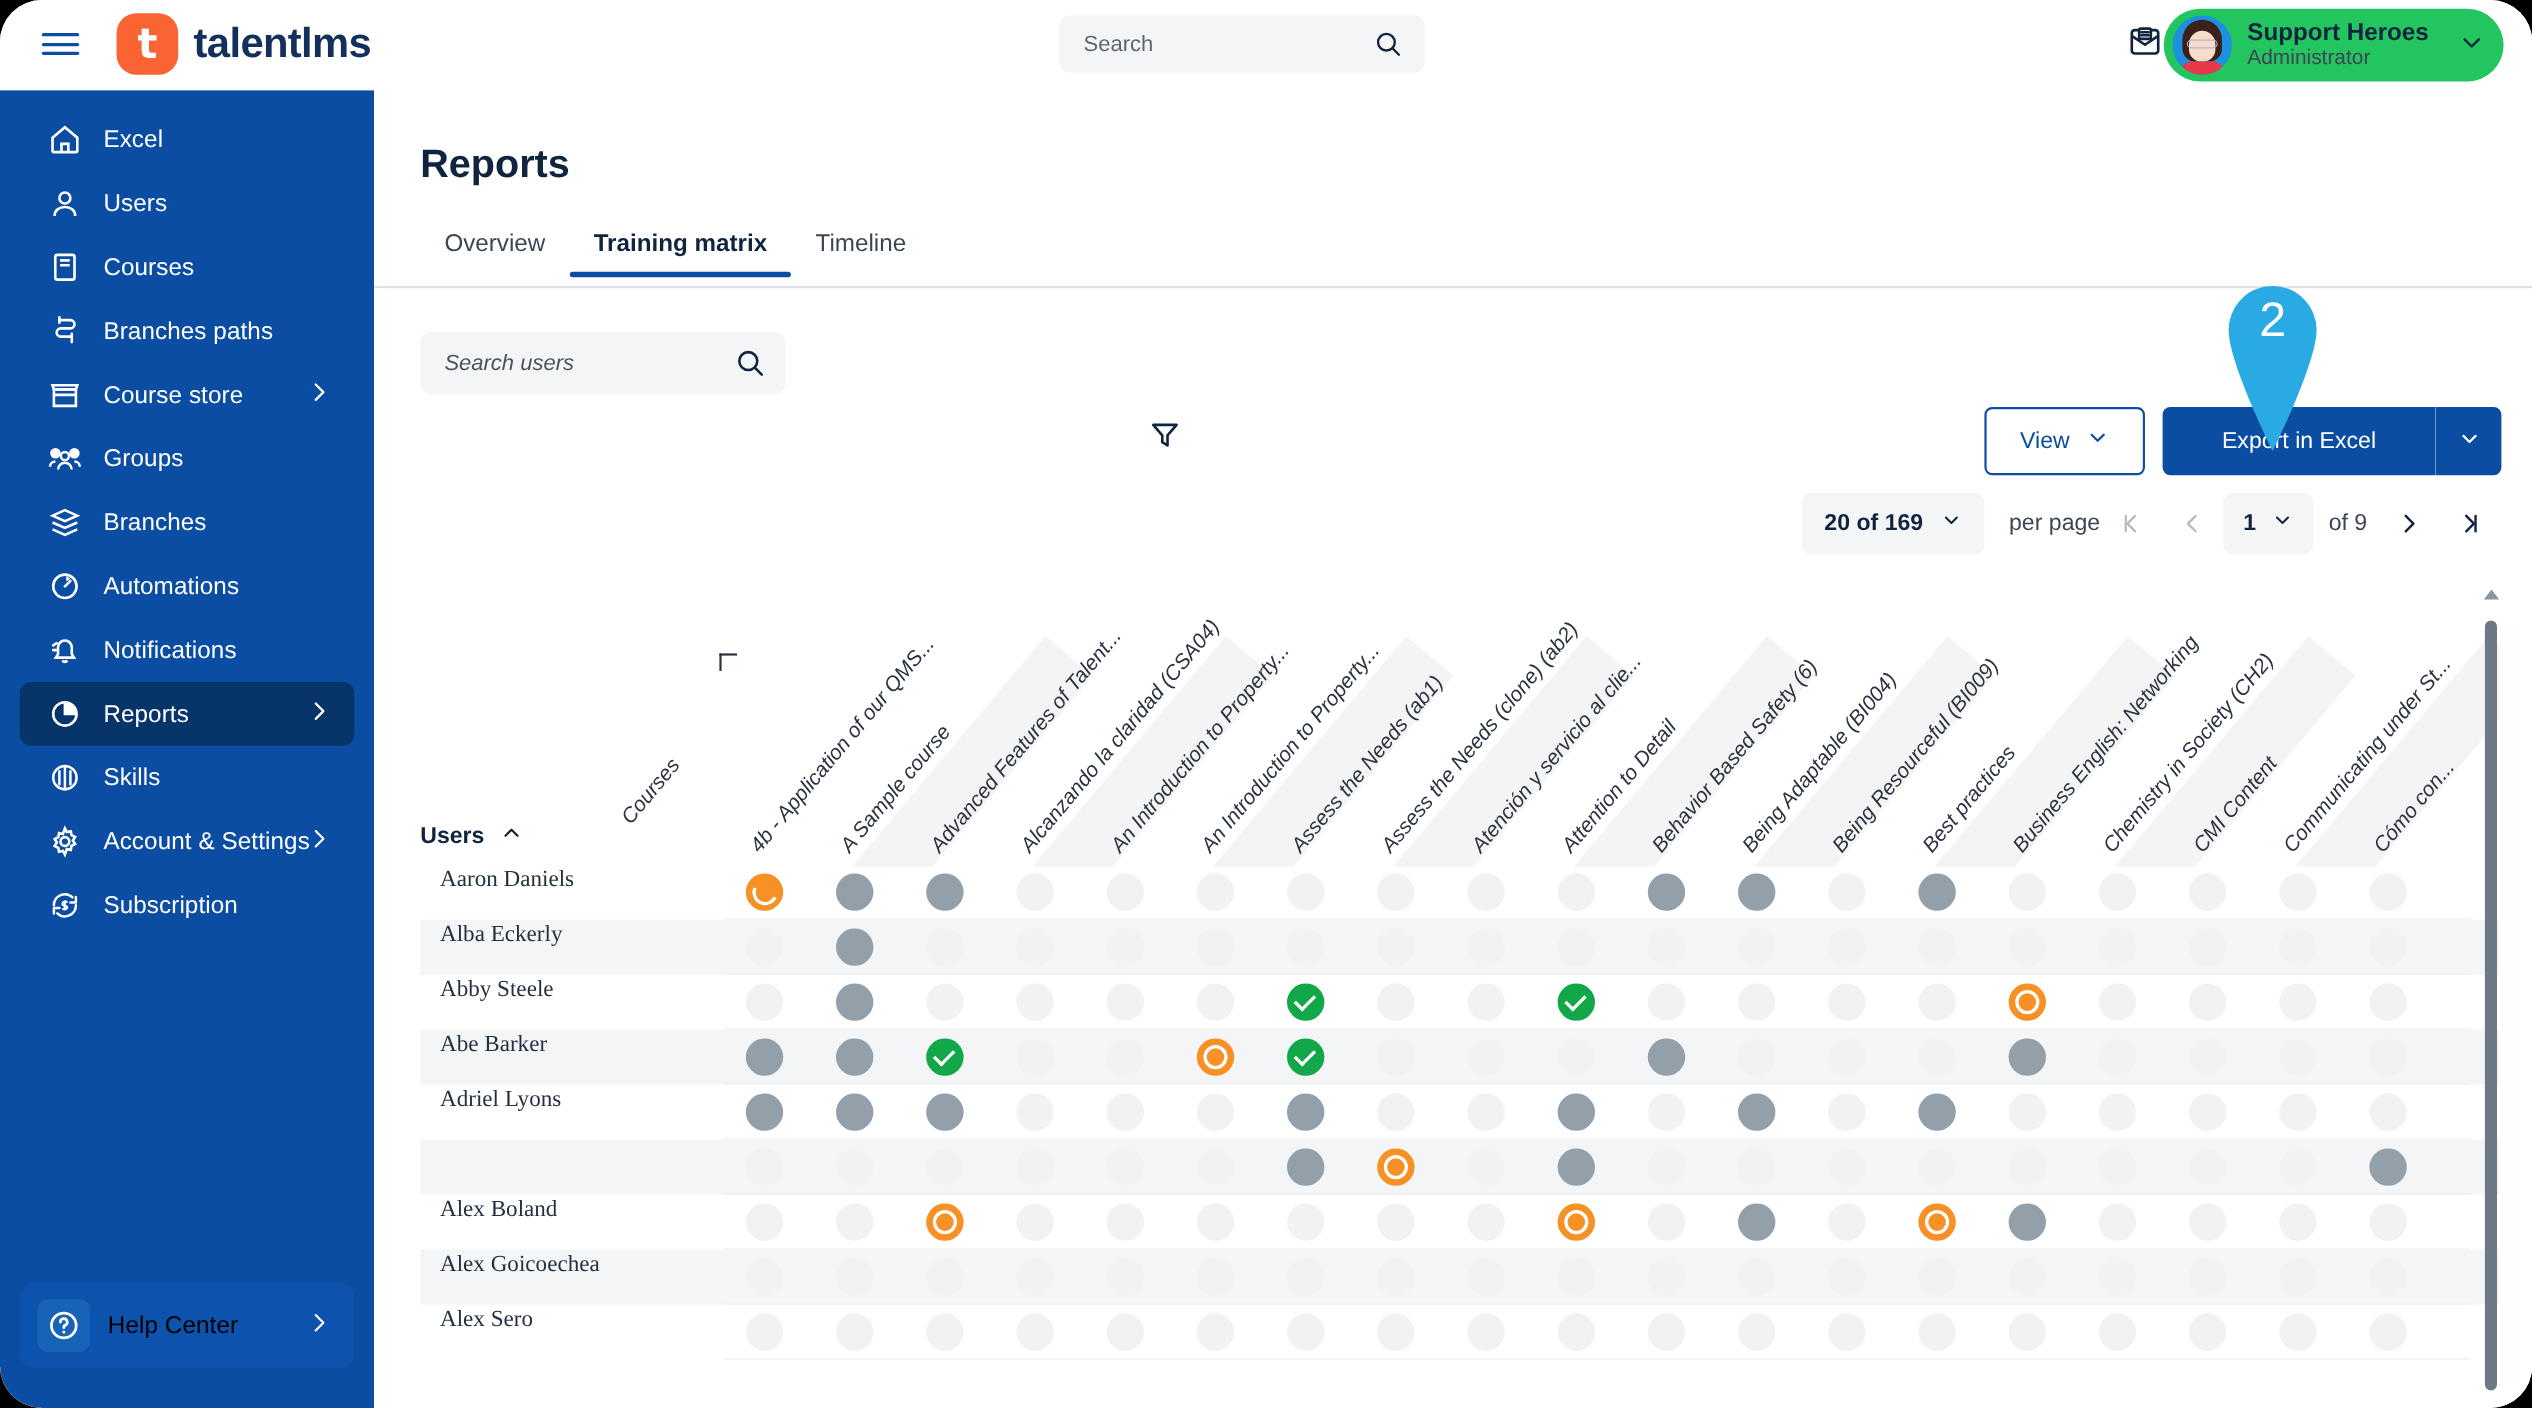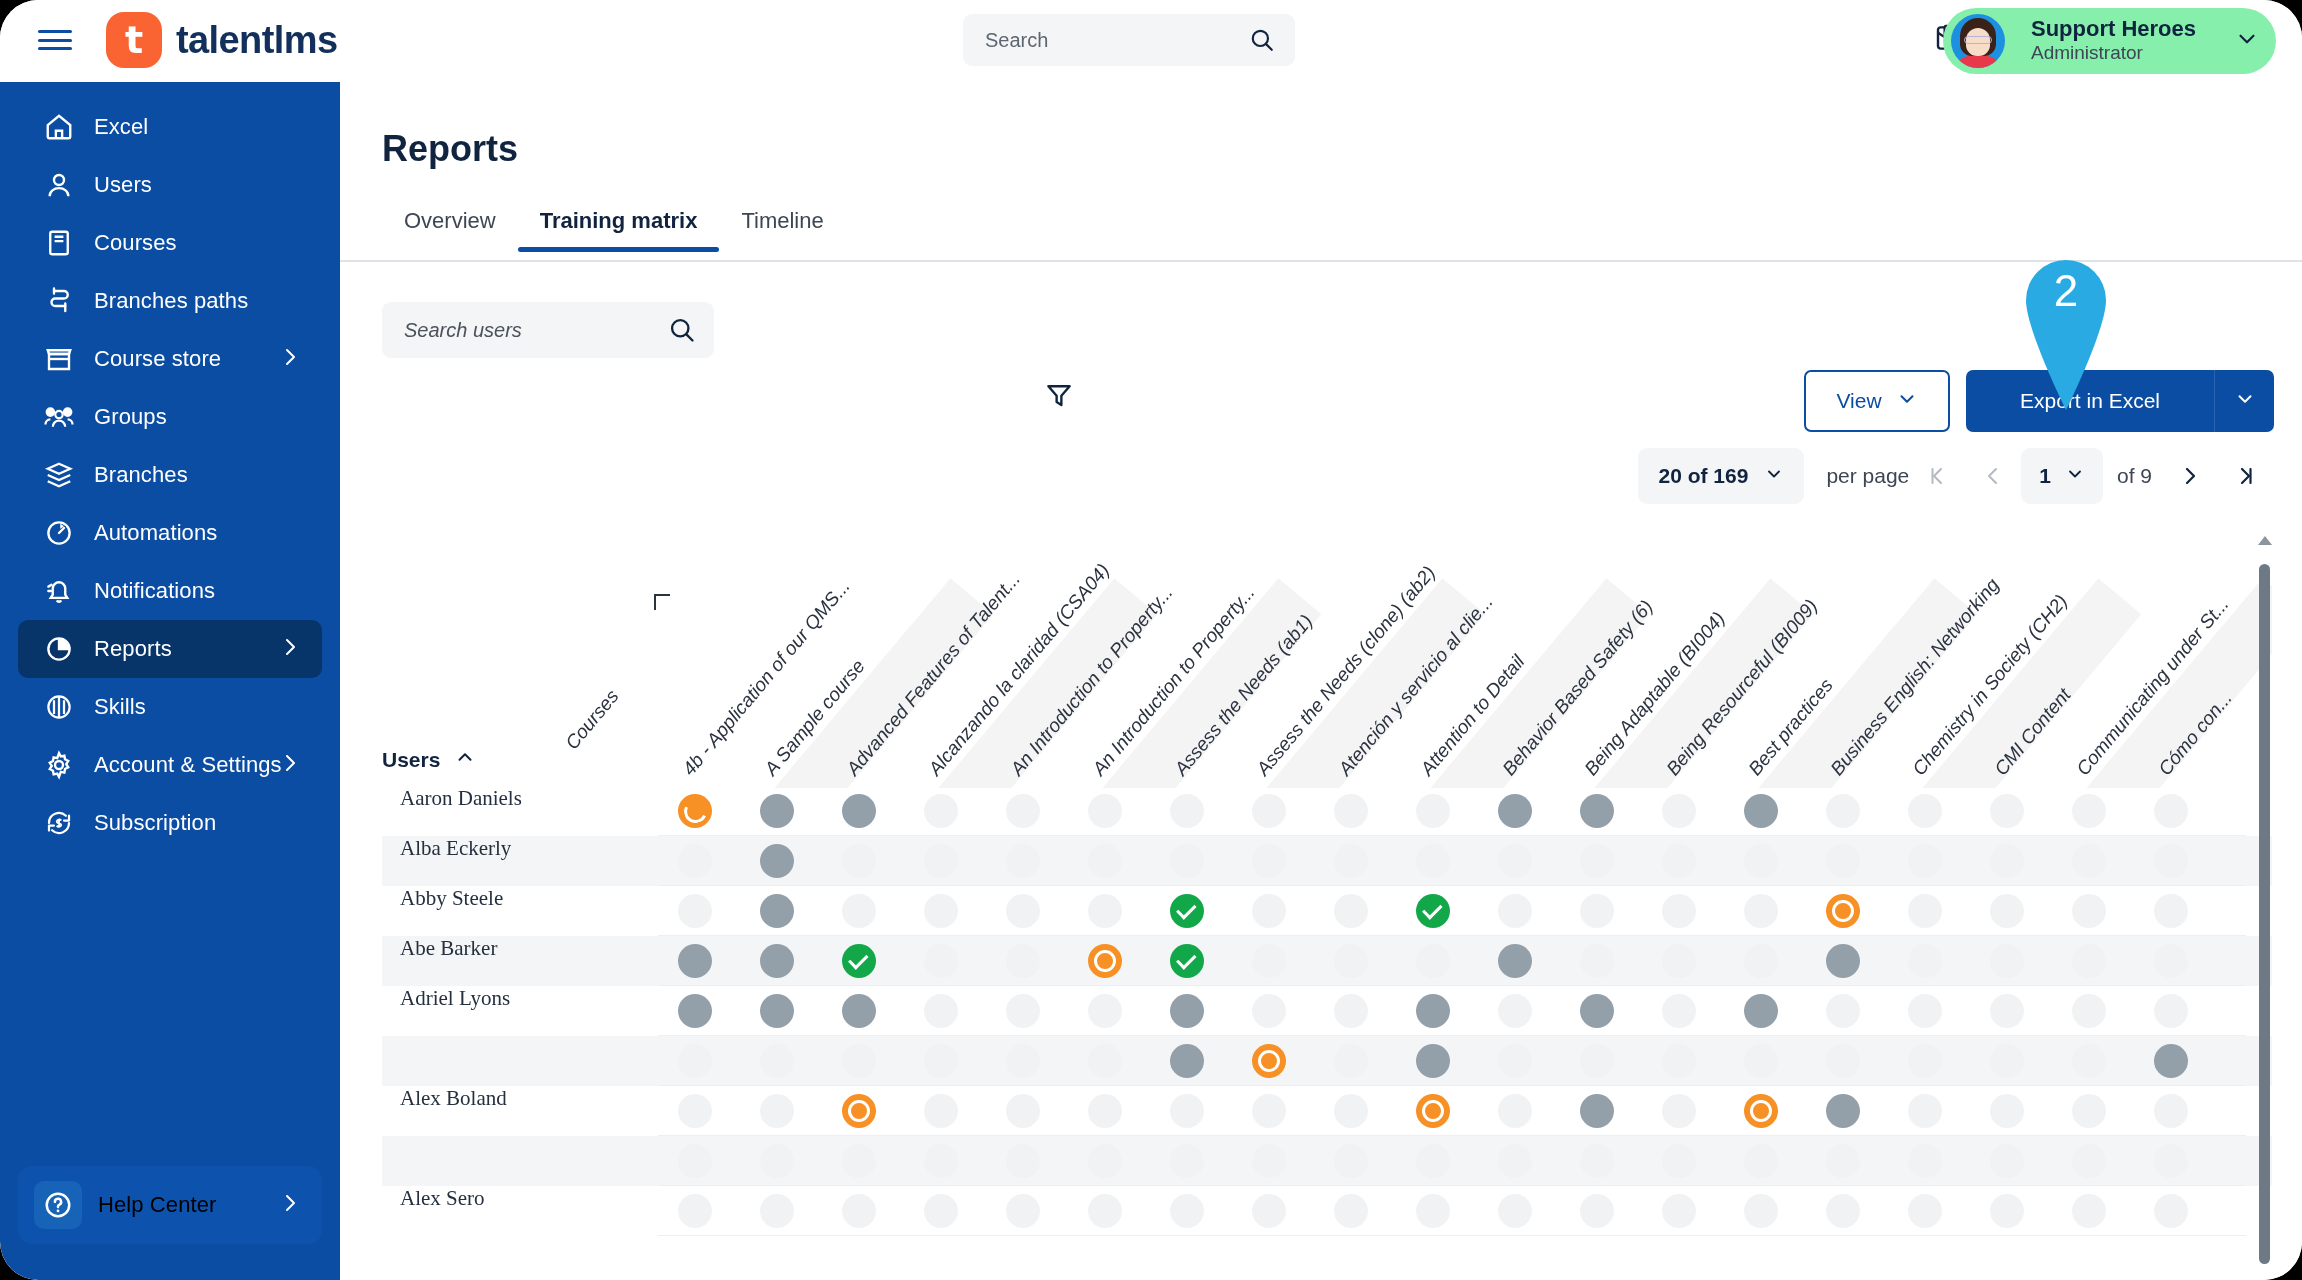--- a/index.html
+++ b/index.html
@@ -58,23 +58,23 @@
     margin-left: 22px; font-size: 20px; color: #5d6670;
   }
   .gs-icon { position: absolute; right: 20px; top: 13px; }
   .topbar-icons {
     position: absolute; right: 258px; top: 22px;
     display: flex; gap: 44px; align-items: center;
   }
   .user-chip {
     position: absolute; right: 26px; top: 8px;
     height: 66px;
-    display: flex; align-items: center; gap: 26px;
+    display: flex; align-items: center; gap: 14px;
     padding: 0 16px 0 8px;
-    border-radius: 34px; background: #86efac;
+    border-radius: 34px; background: #22c55e;
     cursor: pointer;
     justify-content: center;
   }
   .avatar {
     width: 54px; height: 54px; border-radius: 50%;
     background: #1e90e0; overflow: hidden; position: relative;
     flex: 0 0 54px;
   }
   .avatar .hair { position: absolute; left: 9px; top: 4px; width: 36px; height: 38px; background: #3a2218; border-radius: 18px 18px 12px 12px; }
   .avatar .face { position: absolute; left: 15px; top: 14px; width: 24px; height: 28px; background: #f7dcc8; border-radius: 12px 12px 11px 11px; }
@@ -864,20 +864,23 @@
               <div class="dot ring" style="left: 1066px;"></div>
               <div class="dot gray" style="left: 1148px;"></div>
               <div class="dot none" style="left: 1230px;"></div>
               <div class="dot none" style="left: 1312px;"></div>
               <div class="dot none" style="left: 1394px;"></div>
               <div class="dot none" style="left: 1476px;"></div>
             </div>
             <div class="row-sep"></div>
           </div>
           <div class="mrow alt">
+            <div class="uname-cell">
+              <div class="uname">Alex Goicoechea</div>
+            </div>
             <div class="cells">
               <div class="dot none" style="left: 0px;"></div>
               <div class="dot none" style="left: 82px;"></div>
               <div class="dot none" style="left: 164px;"></div>
               <div class="dot none" style="left: 246px;"></div>
               <div class="dot none" style="left: 328px;"></div>
               <div class="dot none" style="left: 410px;"></div>
               <div class="dot none" style="left: 492px;"></div>
               <div class="dot none" style="left: 574px;"></div>
               <div class="dot none" style="left: 656px;"></div>

